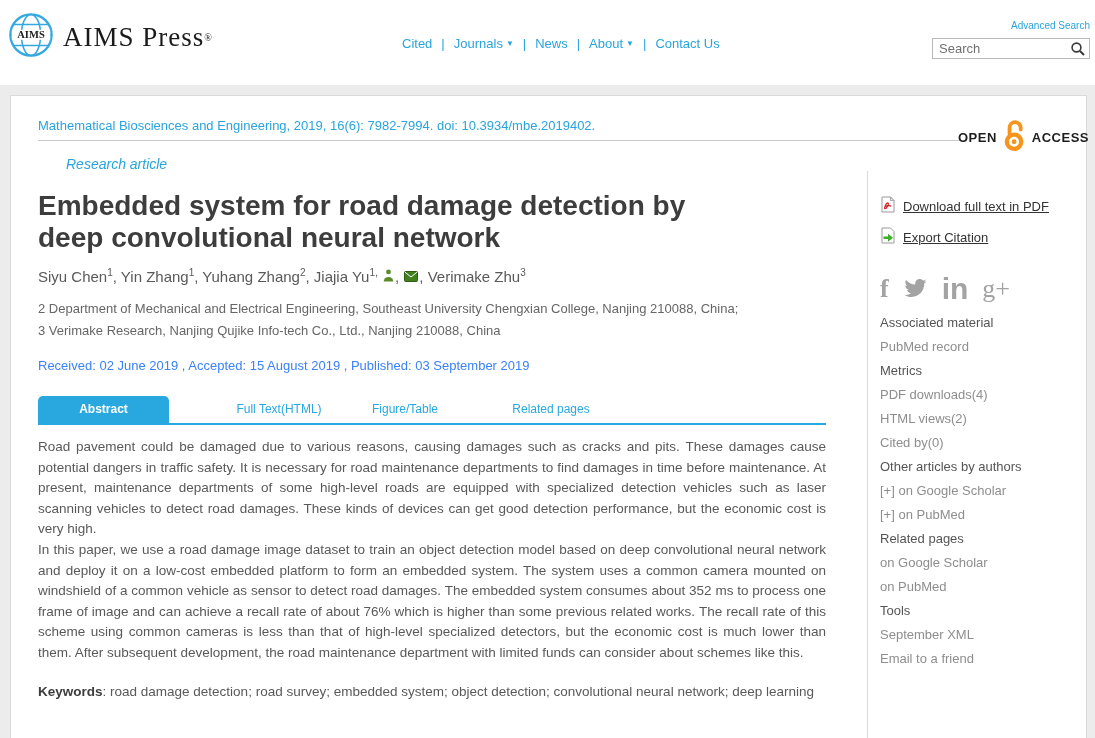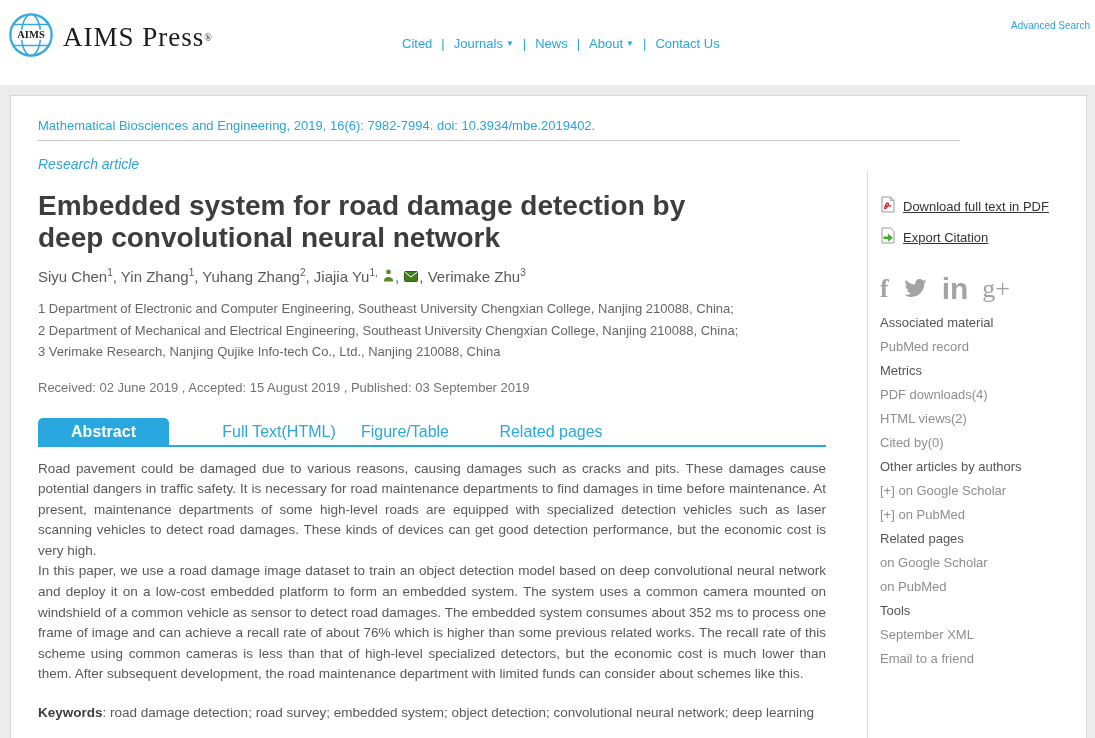--- a/index.html
+++ b/index.html
@@ -24,30 +24,30 @@
   
   .card { position:absolute; top:95px; left:10px; width:1077px; height:900px; background:#ffffff; border:1px solid #dadada; }
   .main { position:absolute; left:27px; top:20px; width:788px; }
 
   .journal-line { font-size:13px; color:#2aa4dc; text-decoration:none; cursor:pointer; display:inline-block; }
   .journal-divider { position:absolute; left:27px; top:44px; width:922px; border-bottom:1px solid #c9c9c9; }
   .openaccess { position:absolute; left:947px; top:22px; display:flex; align-items:center; }
   .oa-word { font-size:13px; font-weight:bold; color:#1d1d1d; letter-spacing:0.5px; }
   .oa-lock { margin:0 4px; }
 
-  .research-type { margin-top:22px; font-size:14px; font-style:italic; color:#2aa4dc; cursor:pointer; }
+  .research-type { margin-top:22px; font-size:14px; font-style:italic; color:#2aa4dc; cursor:pointer;margin-left:28px; }
   .title { margin-top:18px; font-size:28px; font-weight:bold; color:#3d3d3d; line-height:32px; width:680px; }
   .authors { margin-top:13px; font-size:15px; color:#595959; }
   .authors sup { font-size:10px; vertical-align:super; }
   .authors .a-icon { margin:0 1px; cursor:pointer; }
   .affils { margin-top:13px; font-size:13px; color:#666; line-height:21.5px; }
-  .dates { margin-top:17px; font-size:13px; color:#737373; }
+  .dates { margin-top:17px; font-size:13px; color:#3b82f6; }
 
   .tabbar { margin-top:23px; display:flex; align-items:flex-end; border-bottom:2px solid #29a8e0; width:788px; height:29px; }
-  .tab { font-size:16px; color:#29a8e0; text-align:center; cursor:pointer; line-height:27px; }
+  .tab { font-size:12px; color:#29a8e0; text-align:center; cursor:pointer; line-height:27px; }
   .tab-active { width:131px; height:27px; background:#29a8e0; color:#ffffff; font-weight:bold; border-radius:5px 5px 0 0; }
   .tab-2 { width:160px; margin-left:30px; }
   .tab-3 { width:92px; }
   .tab-4 { width:120px; margin-left:40px; }
 
   .abstract { margin-top:12px; }
   .abstract p { font-size:13.5px; color:#595959; line-height:20.6px; text-align:justify; }
   .keywords { margin-top:20px; font-size:13.5px; color:#595959; }
   .keywords b { color:#3d3d3d; }
   .citation { margin-top:15px; font-size:13.5px; color:#595959; line-height:21.5px; text-align:justify; }
@@ -91,26 +91,46 @@
     <a><span>Journals</span><span class="caret">▼</span></a>
     <span class="sep">|</span>
     <a><span>News</span></a>
     <span class="sep">|</span>
     <a><span>About</span><span class="caret">▼</span></a>
     <span class="sep">|</span>
     <a><span>Contact Us</span></a>
   </nav>
 
   <a class="adv-search">Advanced Search</a>
+  <div class="searchbox">
+    <input type="text" placeholder="Search" style="">
+    <span class="search-icon">
+      <svg width="16" height="16" viewBox="0 0 16 16">
+        <circle cx="6.5" cy="6.5" r="4.4" fill="none" stroke="#3a3a3a" stroke-width="1.6"></circle>
+        <line x1="10" y1="10" x2="14" y2="14" stroke="#3a3a3a" stroke-width="1.9"></line>
+      </svg>
+    </span>
+  </div>
 </div>
 
 <div class="card">
 
   <div class="journal-divider"></div>
 
+  <div class="openaccess">
+    <span class="oa-word">OPEN</span>
+    <span class="oa-lock">
+      <svg width="27" height="34" viewBox="0 0 30 37">
+        <path d="M9.5 17 v-6.5 a6.2 6.2 0 0 1 12.4 0 v2" fill="none" stroke="#f7941e" stroke-width="4.2" stroke-linecap="round"></path>
+        <circle cx="14.5" cy="26" r="8" fill="none" stroke="#f7941e" stroke-width="4.8"></circle>
+        <circle cx="14.5" cy="26" r="2.7" fill="#f7941e"></circle>
+      </svg>
+    </span>
+    <span class="oa-word">ACCESS</span>
+  </div>
 
   <div class="sidebar-divider"></div>
 
   <div class="main">
     <a class="journal-line">Mathematical Biosciences and Engineering, 2019, 16(6): 7982-7994. doi: 10.3934/mbe.2019402.</a>
 
     <div class="research-type">Research article</div>
 
     <h1 class="title">Embedded system for road damage detection by deep convolutional neural network</h1>
 
@@ -118,21 +138,20 @@
       <span><span>Siyu Chen</span><sup>1</sup></span><span>, </span><span><span>Yin Zhang</span><sup>1</sup></span><span>, </span><span><span>Yuhang Zhang</span><sup>2</sup></span><span>, </span><span><span>Jiajia Yu</span><sup>1,</sup></span><span> </span><span class="a-icon"><svg width="11" height="13" viewBox="0 0 12 14">
             <circle cx="6" cy="3.1" r="2.6" fill="#5b8c28"></circle>
             <path d="M0.8 13.5 a5.2 5 0 0 1 10.4 0 z" fill="#5b8c28"></path>
           </svg></span><span>, </span><span class="a-icon"><svg width="14" height="11" viewBox="0 0 14 11">
             <rect x="0.5" y="0.5" width="13" height="10" rx="1" fill="#41801f" stroke="#2e5d13"></rect>
             <path d="M1 1.2 L7 6 L13 1.2" fill="none" stroke="#ffffff" stroke-width="1"></path>
           </svg></span><span>, </span><span><span>Verimake Zhu</span><sup>3</sup></span>
     </div>
 
     <div class="affils">
-      <div>1 Department of Electronic and Computer Engineering, Southeast University Chengxian College, Nanjing 210088, China;</div>
       <div>2 Department of Mechanical and Electrical Engineering, Southeast University Chengxian College, Nanjing 210088, China;</div>
       <div>3 Verimake Research, Nanjing Qujike Info-tech Co., Ltd., Nanjing 210088, China</div>
     </div>
 
     <div class="dates">Received: 02 June 2019 , Accepted: 15 August 2019 , Published: 03 September 2019</div>
 
     <div class="tabbar">
       <div class="tab tab-active">Abstract</div>
       <div class="tab tab-2">Full Text(HTML)</div>
       <div class="tab tab-3">Figure/Table</div>

